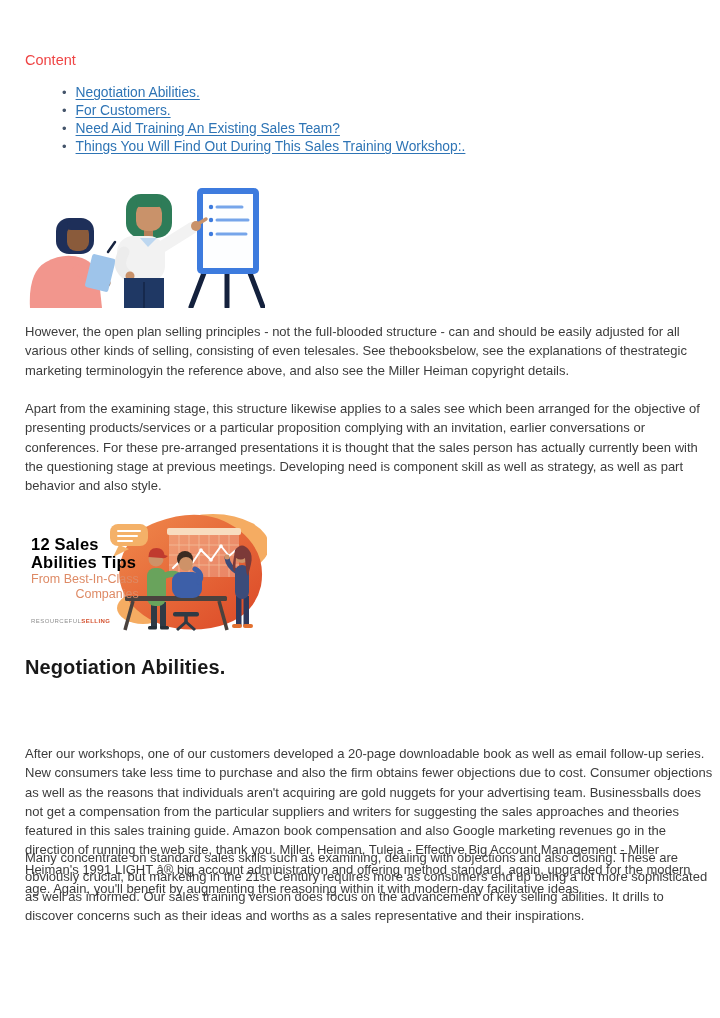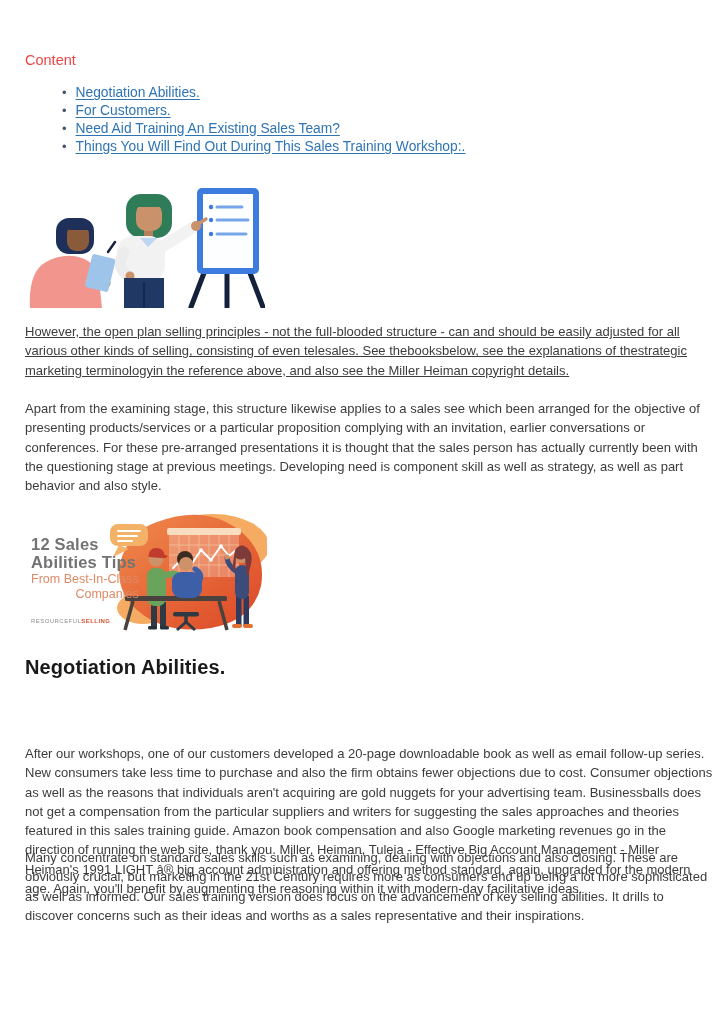--- a/index.html
+++ b/index.html
@@ -32,38 +32,38 @@
   .illus1 { left: 20px; top: 186px; width: 245px; height: 122px; }
   .illus2 {
     left: 15px; top: 508px; width: 252px; height: 125px;
     background: #ffffff; overflow: hidden;
   }
   .illus2 svg { position: absolute; left: 0; top: 0; }
 
   .tips-title {
     position: absolute; left: 16px; top: 27px;
     font-size: 16.5px; line-height: 18px; font-weight: bold;
-    color: #737373; letter-spacing: 0.2px;
+    color: #000000; letter-spacing: 0.2px;
   }
   .tips-subtitle {
     position: absolute; left: 16px; top: 64px;
     font-size: 12.5px; line-height: 14.5px; color: #de8a65; text-align: right;
   }
   .tips-logo {
     position: absolute; left: 16px; top: 110px;
     font-size: 6px; letter-spacing: 0.45px; text-transform: uppercase;
     color: #8f8f8f;
   }
   .tips-logo .logo-accent { color: #d4502e; font-weight: bold; }
 
   .para {
     left: 25px; width: 690px;
     font-size: 13px; line-height: 19.3px; color: #3c3c3c;
   }
-  .para1 { top: 322px; text-decoration: underline; }
+  .para1 { top: 322px; }
   .para2 { top: 399px; }
   .para3 { top: 706px; margin-top: 38px; }
   .para4 { top: 848px; }
 
   .heading1 {
     left: 25px; top: 656px;
     font-size: 20px; font-weight: bold; color: #191919;
     letter-spacing: 0.1px;
   }
 </style>

